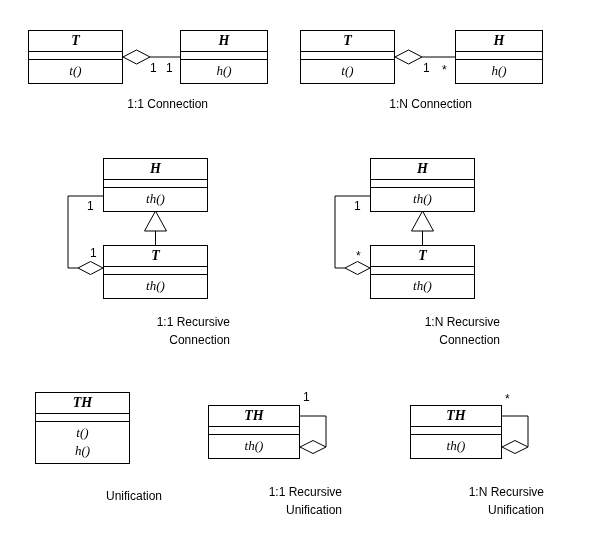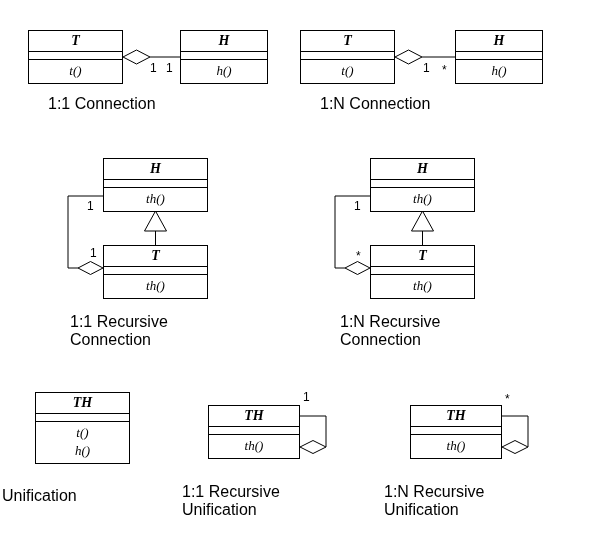--- a/index.html
+++ b/index.html
@@ -28,22 +28,22 @@
   .uml-attrs { height: 7px; border-bottom: 1px solid #000; }
   .uml-methods {
     text-align: center;
     font-style: italic;
     font-size: 13px;
     padding: 2px 0 3px 0;
   }
   .uml-methods .method { line-height: 18px; }
   .caption {
     position: absolute;
-    text-align: left;
-    font-size: 16px;
+    text-align: right;
+    font-size: 12px;
     line-height: 18px;
   }
   .mult {
     position: absolute;
     font-size: 12px;
     line-height: 14px;
   }
   svg.connectors { position: absolute; left: 0; top: 0; pointer-events: none; }
 </style>
 </head>
@@ -115,21 +115,21 @@
   </div>
   <div class="uml-class" style="left:455px; top:30px; width:88px;">
     <div class="uml-title">H</div>
     <div class="uml-attrs"></div>
     <div class="uml-methods">
       <div class="method">h()</div>
     </div>
   </div>
   <span class="mult" style="left:423px; top:61px;">1</span>
   <span class="mult" style="left:442px; top:63px;">*</span>
-  <div class="caption" style="left:320px; top:95px; width:160px;">1:N Connection</div>
+  <div class="caption" style="left:312px; top:95px; width:160px;">1:N Connection</div>
 
   <div class="uml-class" style="left:103px; top:158px; width:105px;">
     <div class="uml-title">H</div>
     <div class="uml-attrs"></div>
     <div class="uml-methods">
       <div class="method">th()</div>
     </div>
   </div>
   <div class="uml-class" style="left:103px; top:245px; width:105px;">
     <div class="uml-title">T</div>

